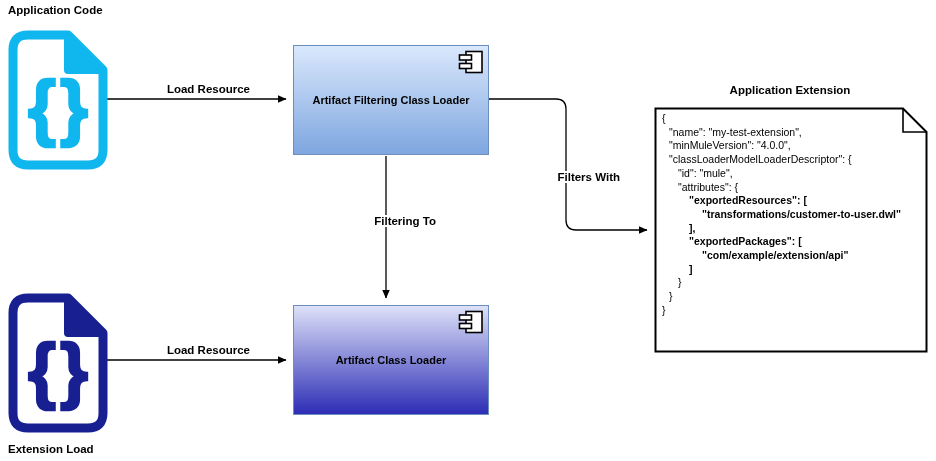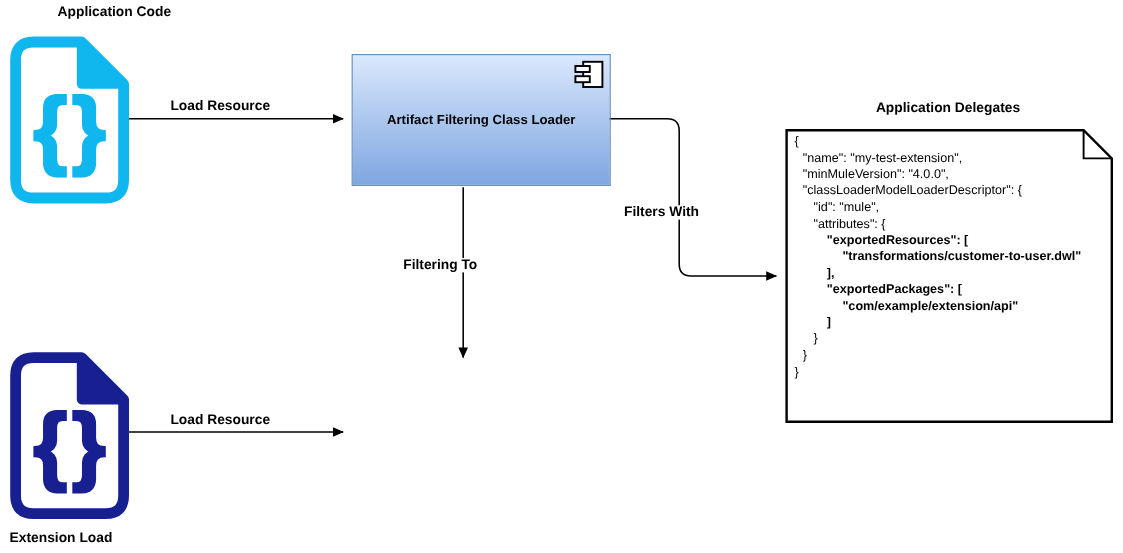--- a/index.html
+++ b/index.html
@@ -16,29 +16,29 @@
   .node-label {
     font-weight: bold;
     font-size: 11.5px;
     color: #000;
     white-space: nowrap;
   }
   .edge-label {
     font-weight: bold;
     font-size: 11.5px;
     color: #000;
-    text-align: left;
+    text-align: right;
     background: #ffffff;
     padding: 0 2px;
     white-space: nowrap;
   }
   .uml-box {
     position: absolute;
     left: 293px;
-    width: 216px;
+    width: 196px;
     height: 110px;
     border: 1px solid #6c8ebf;
     display: flex;
     align-items: center;
     justify-content: center;
     text-align: center;
     font-weight: bold;
     font-size: 11px;
     color: #000;
   }
@@ -85,21 +85,21 @@
       <marker id="arrowhead" markerUnits="userSpaceOnUse" markerWidth="12" markerHeight="10" refX="8.5" refY="4.5" orient="auto">
         <path d="M0,0.5 L9,4.5 L0,8.5 Z" fill="#000"></path>
       </marker>
     </defs>
     <path d="M107,99 L286,99" stroke="#000" stroke-width="1.3" fill="none" marker-end="url(#arrowhead)"></path>
     <path d="M386,156 L386,298" stroke="#000" stroke-width="1.3" fill="none" marker-end="url(#arrowhead)"></path>
     <path d="M107,360 L286,360" stroke="#000" stroke-width="1.3" fill="none" marker-end="url(#arrowhead)"></path>
     <path d="M478,99 L556,99 Q566,99 566,109 L566,220 Q566,230 576,230 L647,230" stroke="#000" stroke-width="1.3" fill="none" marker-end="url(#arrowhead)"></path>
   </svg>
 
-  <div class="abs node-label" style="left:8px; top:4px;margin-left:40px;">Application Code</div>
+  <div class="abs node-label" style="left:8px; top:4px;">Application Code</div>
   <svg class="abs code-file-icon icon-cyan" style="left:8px; top:30px;" width="100" height="140" viewBox="0 0 100 140">
     <path d="M20,5 L60,5 L95,40 L95,120 Q95,135 80,135 L20,135 Q5,135 5,120 L5,20 Q5,5 20,5 Z" fill="#ffffff" stroke="currentColor" stroke-width="9" stroke-linejoin="round"></path>
     <path d="M60,7 L93,40 L60,40 Z" fill="currentColor" stroke="currentColor" stroke-width="8" stroke-linejoin="round"></path>
     <text x="34" y="102" text-anchor="middle" font-size="72" font-weight="bold" fill="currentColor" stroke="currentColor" stroke-width="2.5" font-family="Liberation Sans, sans-serif">{</text>
     <text x="66" y="102" text-anchor="middle" font-size="72" font-weight="bold" fill="currentColor" stroke="currentColor" stroke-width="2.5" font-family="Liberation Sans, sans-serif">}</text>
   </svg>
 
   <svg class="abs code-file-icon icon-navy" style="left:8px; top:293px;" width="100" height="140" viewBox="0 0 100 140">
     <path d="M20,5 L60,5 L95,40 L95,120 Q95,135 80,135 L20,135 Q5,135 5,120 L5,20 Q5,5 20,5 Z" fill="#ffffff" stroke="currentColor" stroke-width="9" stroke-linejoin="round"></path>
     <path d="M60,7 L93,40 L60,40 Z" fill="currentColor" stroke="currentColor" stroke-width="8" stroke-linejoin="round"></path>
@@ -110,27 +110,35 @@
 
   <div class="uml-box" id="box-filtering">
     <svg class="component-icon" viewBox="0 0 26 24">
       <rect x="8" y="1.5" width="16" height="21" fill="#ffffff" stroke="#000" stroke-width="1.6"></rect>
       <rect x="1.5" y="5" width="12" height="5" fill="#ffffff" stroke="#000" stroke-width="1.6"></rect>
       <rect x="1.5" y="13.5" width="12" height="5" fill="#ffffff" stroke="#000" stroke-width="1.6"></rect>
     </svg>
     <span>Artifact Filtering Class Loader</span>
   </div>
 
+  <div class="uml-box" id="box-artifact">
+    <svg class="component-icon" viewBox="0 0 26 24">
+      <rect x="8" y="1.5" width="16" height="21" fill="#ffffff" stroke="#000" stroke-width="1.6"></rect>
+      <rect x="1.5" y="5" width="12" height="5" fill="#ffffff" stroke="#000" stroke-width="1.6"></rect>
+      <rect x="1.5" y="13.5" width="12" height="5" fill="#ffffff" stroke="#000" stroke-width="1.6"></rect>
+    </svg>
+    <span>Artifact Class Loader</span>
+  </div>
 
   <div class="abs edge-label" style="left:140px; top:83px; width:112px;">Load Resource</div>
   <div class="abs edge-label" style="left:334px; top:215px; width:104px;">Filtering To</div>
   <div class="abs edge-label" style="left:140px; top:344px; width:112px;">Load Resource</div>
   <div class="abs edge-label" style="left:518px; top:171px; width:104px;">Filters With</div>
 
-  <div class="abs node-label" style="left:654px; top:84px; width:272px; text-align:center;">Application Delegates</div>
+  <div class="abs node-label" style="left:654px; top:84px; width:272px; text-align:center;">Application Extension</div>
   <svg id="descriptor-shape" width="274" height="246" viewBox="0 0 274 246">
     <path d="M1.5,1.5 L249,1.5 L272.5,25 L272.5,244.5 L1.5,244.5 Z" fill="#ffffff" stroke="#000" stroke-width="2"></path>
     <path d="M249,1.5 L249,25 L272.5,25" fill="none" stroke="#000" stroke-width="1.6"></path>
   </svg>
   <div id="descriptor-code">
       <div class="code-line ind-0">{</div>
       <div class="code-line ind-1">"name": "my-test-extension",</div>
       <div class="code-line ind-1">"minMuleVersion": "4.0.0",</div>
       <div class="code-line ind-1">"classLoaderModelLoaderDescriptor": {</div>
       <div class="code-line ind-2">"id": "mule",</div>

